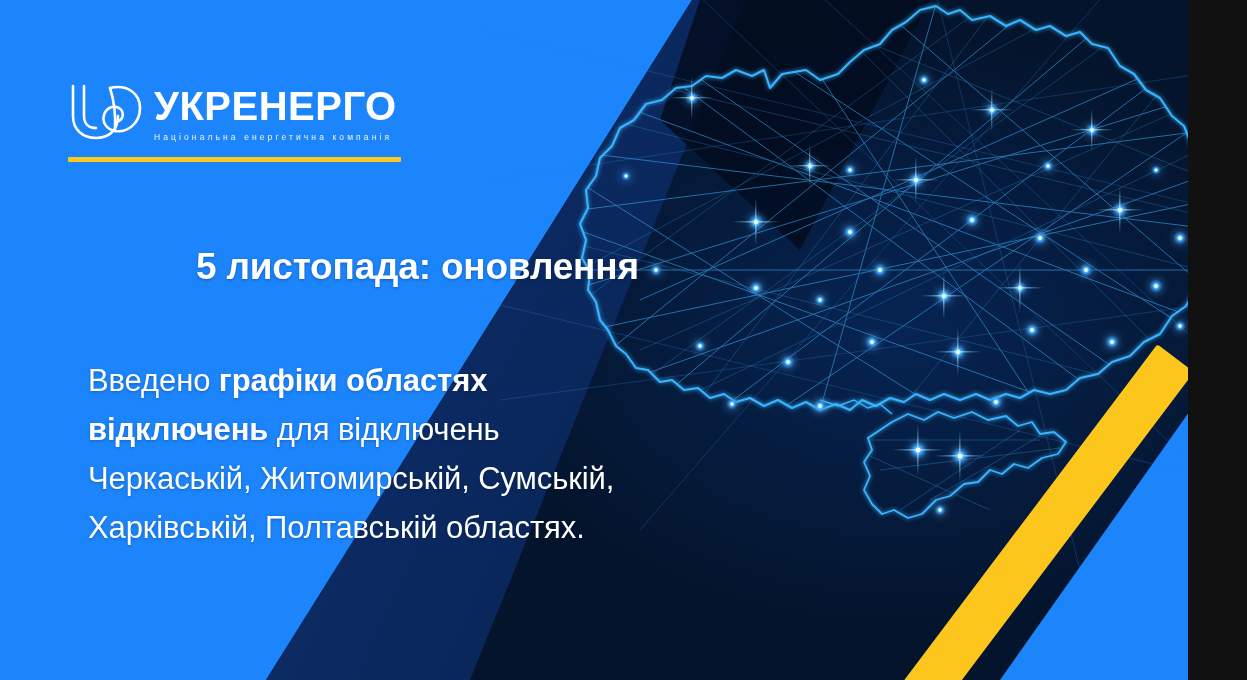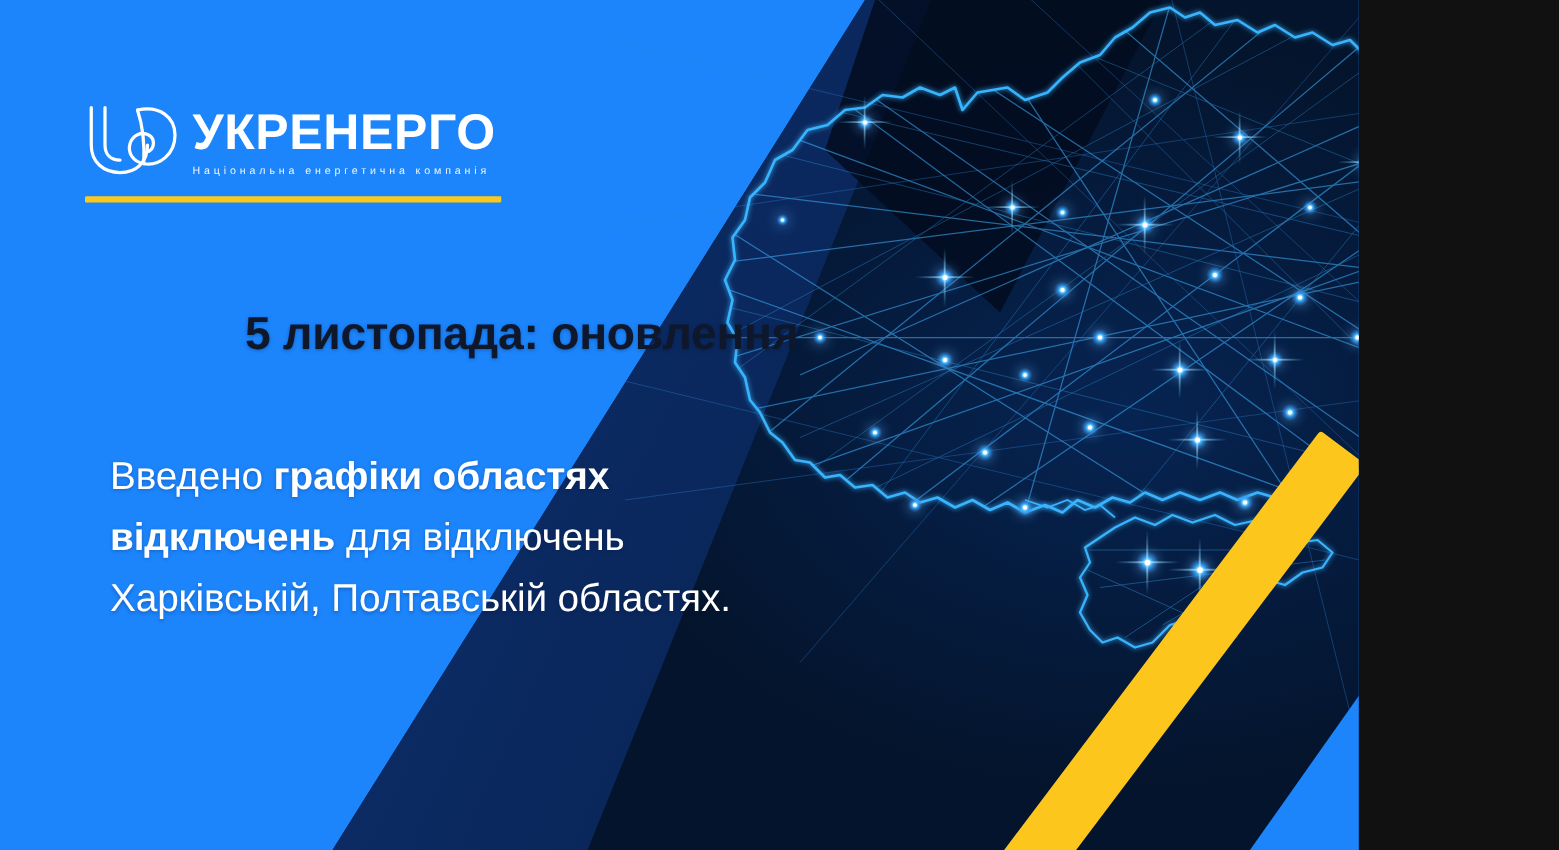--- a/index.html
+++ b/index.html
@@ -1,21 +1,21 @@
 <!DOCTYPE html>
 <html lang="uk"><head>
 <meta charset="utf-8">
 <title>Ukrenergo announcement</title>
 <style>
   html,body{margin:0;padding:0;background:#111;}
   *{box-sizing:border-box;}
 
   #stage{
     position:relative;
-    width:1087px;height:680px;
+    width:1188px;height:680px;
     overflow:hidden;
     background:#1c85fc;
     font-family:"Liberation Sans","DejaVu Sans",sans-serif;
     -webkit-font-smoothing:antialiased;
   }
 
   
   .facet{position:absolute;top:0;left:0;width:1247px;height:680px;}
 
   
@@ -83,21 +83,21 @@
     letter-spacing:3.1px;white-space:nowrap;
   }
   .logo-rule{
     margin-top:11px;margin-left:2px;
     width:333px;height:5px;background:#fbc81c;border-radius:1px;
   }
 
   
   .headline{
     position:absolute;left:196px;top:246px;
-    font-size:37px;font-weight:700;color:#0f172a;
+    font-size:37px;font-weight:700;color:#ffffff;
     letter-spacing:-.2px;white-space:nowrap;
     text-shadow:0 1px 3px rgba(0,20,60,.35);
   }
 
   
   .body-copy{
     position:absolute;left:88px;top:356px;
     color:#ffffff;font-size:31px;line-height:49px;
     letter-spacing:-.1px;
     text-shadow:0 1px 3px rgba(0,20,60,.30);
@@ -397,16 +397,17 @@
 
   <div class="headline">5 листопада: оновлення</div>
 
   <div class="body-copy">
     <span class="ln">
       <span>Введено </span><b>графіки областях</b>
     </span>
     <span class="ln">
       <b>відключень</b><span> для відключень</span>
     </span>
+    <span class="ln">Черкаській, Житомирській, Сумській,</span>
     <span class="ln">Харківській, Полтавській областях.</span>
   </div>
 
 </div>
 
 </body></html>

